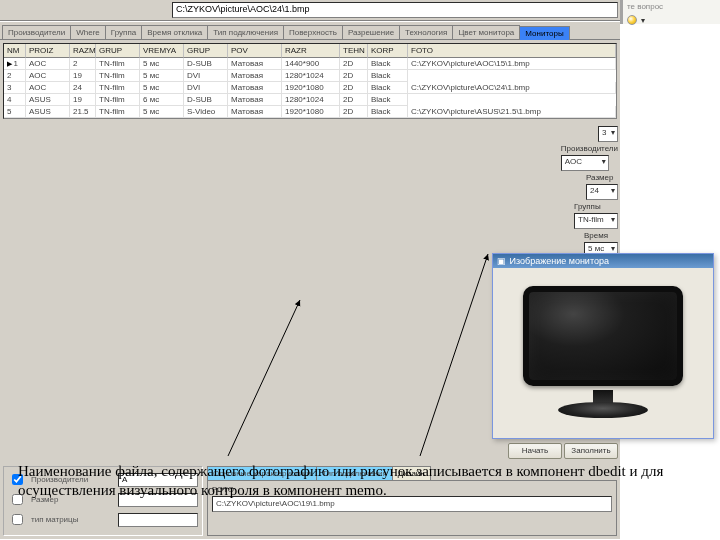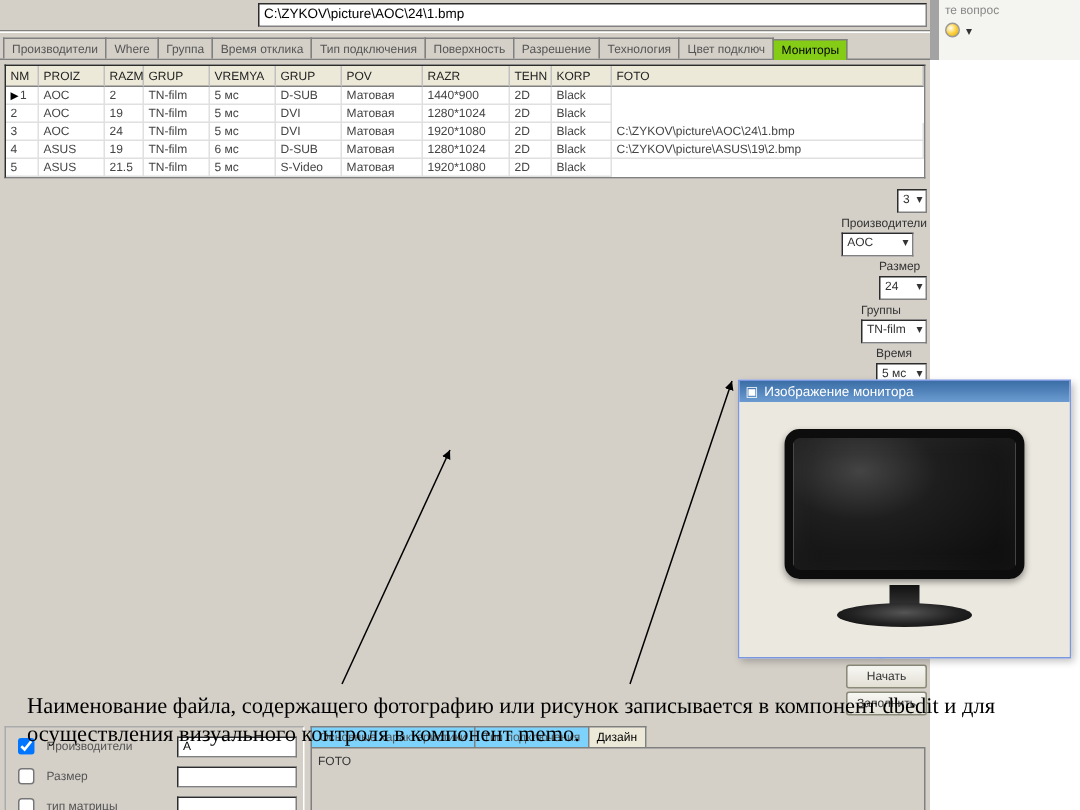--- a/index.html
+++ b/index.html
@@ -1,41 +1,41 @@
 <!DOCTYPE html>
 <html><head>
 <meta charset="utf-8">
 <style>
   * { box-sizing: border-box; font-family: Tahoma, Arial, sans-serif; }
   body { margin: 0; background: #fff; width: 720px; height: 540px; overflow: hidden; position: relative; }
   .app { position: absolute; top: 0; left: 0; width: 620px; background: #d4d0c8; font-size: 9px; }
   .topbar { display: flex; align-items: center; padding: 2px; gap: 2px; background: #d4d0c8; border-bottom: 1px solid #808080; }
   .path-field { flex: 1; margin-left: 170px; height: 16px; background: #fff; border: 1px inset #808080; padding: 1px 3px; font-size: 9px; }
-  .right-tools { position: absolute; top: 0; right: 0; width: 100px; height: 40px; background: #f4f4f0; border-left: 6px solid #a3a3a3; font-size: 8px; padding: 2px 4px; color: #888; }
+  .right-tools { position: absolute; top: 0; right: 0; width: 100px; height: 24px; background: #f4f4f0; border-left: 3px solid #a3a3a3; font-size: 8px; padding: 2px 4px; color: #888; }
   .rt-row { display: flex; gap: 4px; align-items: center; margin-top: 4px; }
   .dot1 { width: 10px; height: 10px; border-radius: 50%; background: radial-gradient(circle at 35% 35%, #fff, #ffd54a 45%, #d6a400); border:1px solid #999; }
   .chev { font-size: 8px; color: #333; }
   .tabs { display: flex; background: #d4d0c8; padding: 3px 2px 0 2px; gap: 0; border-top: 1px solid #fff; }
   .tab { background: #d4d0c8; border: 1px solid #808080; border-bottom: none; padding: 2px 5px; font-size: 8px; color: #555; margin-right: -1px; }
-  .tab.active { background: #84cc16; color: #000; position: relative; top: 1px; }
+  .tab.active { background: #3b82f6; color: #000; position: relative; top: 1px; }
   .panel { background: #d4d0c8; border-top: 1px solid #808080; padding: 3px; }
   .grid { background: #fff; border: 1px inset #808080; }
   .grid-head, .grid-row { display: flex; font-size: 8px; }
   .grid-head > div { background: #ece9d8; border-right: 1px solid #c0c0c0; border-bottom: 1px solid #808080; padding: 2px 3px; color: #222; }
   .grid-row > div { border-right: 1px solid #e0e0e0; border-bottom: 1px solid #e0e0e0; padding: 1px 3px; color: #444; background: #fff; }
   .grid-row:first-of-type > div:first-child::before { content:"▶"; font-size:7px; color:#000; margin-right:1px; }
   .c-nm{width:22px} .c-pz{width:44px} .c-rz{width:26px} .c-gr{width:44px} .c-vr{width:44px} .c-pk{width:44px} .c-pv{width:54px} .c-rf{width:58px} .c-th{width:28px} .c-kp{width:40px} .c-ft{flex:1}
   .filter-row { display:flex; gap:2px; padding:4px 2px 4px 2px; align-items:flex-end; }
   .filter-col { display:flex; flex-direction:column; font-size:8px; color:#333; }
   .filter-col label { margin-bottom:2px; white-space:nowrap; }
   .sel { background:#fff; border:1px inset #808080; height:16px; font-size:8px; padding:1px 12px 1px 3px; position:relative; }
   .sel::after { content:"▾"; position:absolute; right:2px; top:1px; font-size:8px; color:#333; }
   .radio-area { display:flex; flex-direction:column; gap:1px; font-size:8px; margin-left:4px; }
   .radio-area label { display:flex; align-items:center; gap:3px; }
-  .btncol { display:flex; flex-direction:column; gap:2px; margin-left:2px; }
+  .btncol { display:flex; gap:2px; margin-left:2px; }
   .btn { background:linear-gradient(#f8f8f4,#e2dfd4); border:1px solid #8b8b7a; border-radius:2px; height:16px; width:54px; font-size:8px; text-align:center; line-height:14px; color:#333; }
   .lower { display:flex; gap:4px; padding:3px; background:#d4d0c8; }
   .lower-left { width:200px; background:#d4d0c8; border:1px inset #fff; padding:4px; }
   .chkrow { display:flex; align-items:center; gap:5px; margin-bottom:3px; }
   .chkrow input[type=checkbox]{ width:11px; height:11px; }
   .chkrow .lbl { width:82px; font-size:8px; color:#555; }
   .chkrow .tf { flex:1; height:14px; background:#fff; border:1px inset #808080; font-size:8px; padding:1px 3px; }
   .lower-right { flex:1; display:flex; flex-direction:column; }
   .lr-tabs { display:flex; gap:0; }
   .lr-tab { background:#7dd3fc; border:1px solid #808080; border-bottom:none; padding:2px 5px; font-size:8px; color:#555; margin-right:-1px; }
@@ -63,21 +63,21 @@
 
   <div class="tabs" id="main-tabs">
       <div class="tab">Производители</div>
       <div class="tab">Where</div>
       <div class="tab">Группа</div>
       <div class="tab">Время отклика</div>
       <div class="tab">Тип подключения</div>
       <div class="tab">Поверхность</div>
       <div class="tab">Разрешение</div>
       <div class="tab">Технология</div>
-      <div class="tab">Цвет подключ</div>
+      <div class="tab">Цвет монитора</div>
       <div class="tab active">Мониторы</div>
     </div>
 
   <div class="panel">
     <div class="grid">
       <div class="grid-head" id="ghead">
           <div class="c-nm">NM</div>
           <div class="c-pz">PROIZ</div>
           <div class="c-rz">RAZM</div>
           <div class="c-gr">GRUP</div>
@@ -94,20 +94,21 @@
             <div class="c-nm">1</div>
             <div class="c-pz">AOС</div>
             <div class="c-rz">2</div>
             <div class="c-gr">TN-film</div>
             <div class="c-vr">5 мс</div>
             <div class="c-pk">D-SUB</div>
             <div class="c-pv">Матовая</div>
             <div class="c-rf">1440*900</div>
             <div class="c-th">2D</div>
             <div class="c-kp">Black</div>
+            <div class="c-ft">C:\ZYKOV\picture\AOС\15\1.bmp</div>
           </div>
           <div class="grid-row">
             <div class="c-nm">2</div>
             <div class="c-pz">AOС</div>
             <div class="c-rz">19</div>
             <div class="c-gr">TN-film</div>
             <div class="c-vr">5 мс</div>
             <div class="c-pk">DVI</div>
             <div class="c-pv">Матовая</div>
             <div class="c-rf">1280*1024</div>
@@ -131,33 +132,33 @@
             <div class="c-nm">4</div>
             <div class="c-pz">ASUS</div>
             <div class="c-rz">19</div>
             <div class="c-gr">TN-film</div>
             <div class="c-vr">6 мс</div>
             <div class="c-pk">D-SUB</div>
             <div class="c-pv">Матовая</div>
             <div class="c-rf">1280*1024</div>
             <div class="c-th">2D</div>
             <div class="c-kp">Black</div>
-            <div class="c-ft">C:\ZYKOV\picture\ASUS\19\2.bmp</div>
           </div>
           <div class="grid-row">
             <div class="c-nm">5</div>
             <div class="c-pz">ASUS</div>
             <div class="c-rz">21.5</div>
             <div class="c-gr">TN-film</div>
             <div class="c-vr">5 мс</div>
             <div class="c-pk">S-Video</div>
             <div class="c-pv">Матовая</div>
             <div class="c-rf">1920*1080</div>
             <div class="c-th">2D</div>
             <div class="c-kp">Black</div>
+            <div class="c-ft">C:\ZYKOV\picture\ASUS\21.5\1.bmp</div>
           </div>
         </div>
     </div>
   </div>
 
   <div class="filter-row">
     <div class="filter-col" id="fcols" style="display: flex; gap: 2px; align-items: flex-end; width: 100%;">
         <div class="filter-col">
           <div class="sel" style="width: 20px;">3</div>
         </div>
@@ -231,20 +232,21 @@
         </div>
       </div>
     <div class="lower-right">
       <div class="lr-tabs" id="dtabs">
           <div class="lr-tab">Основные характеристики</div>
           <div class="lr-tab">Тип подключения</div>
           <div class="lr-tab active">Дизайн</div>
         </div>
       <div class="lr-body">
         <div class="foto-lbl">FOTO</div>
+        <div class="memo">C:\ZYKOV\picture\AOС\19\1.bmp</div>
       </div>
     </div>
   </div>
 </div>
 
 <div class="right-tools">
   <span>те вопрос</span>
   <div class="rt-row">
     <span class="dot1"></span>
     <span class="chev">▾</span>

